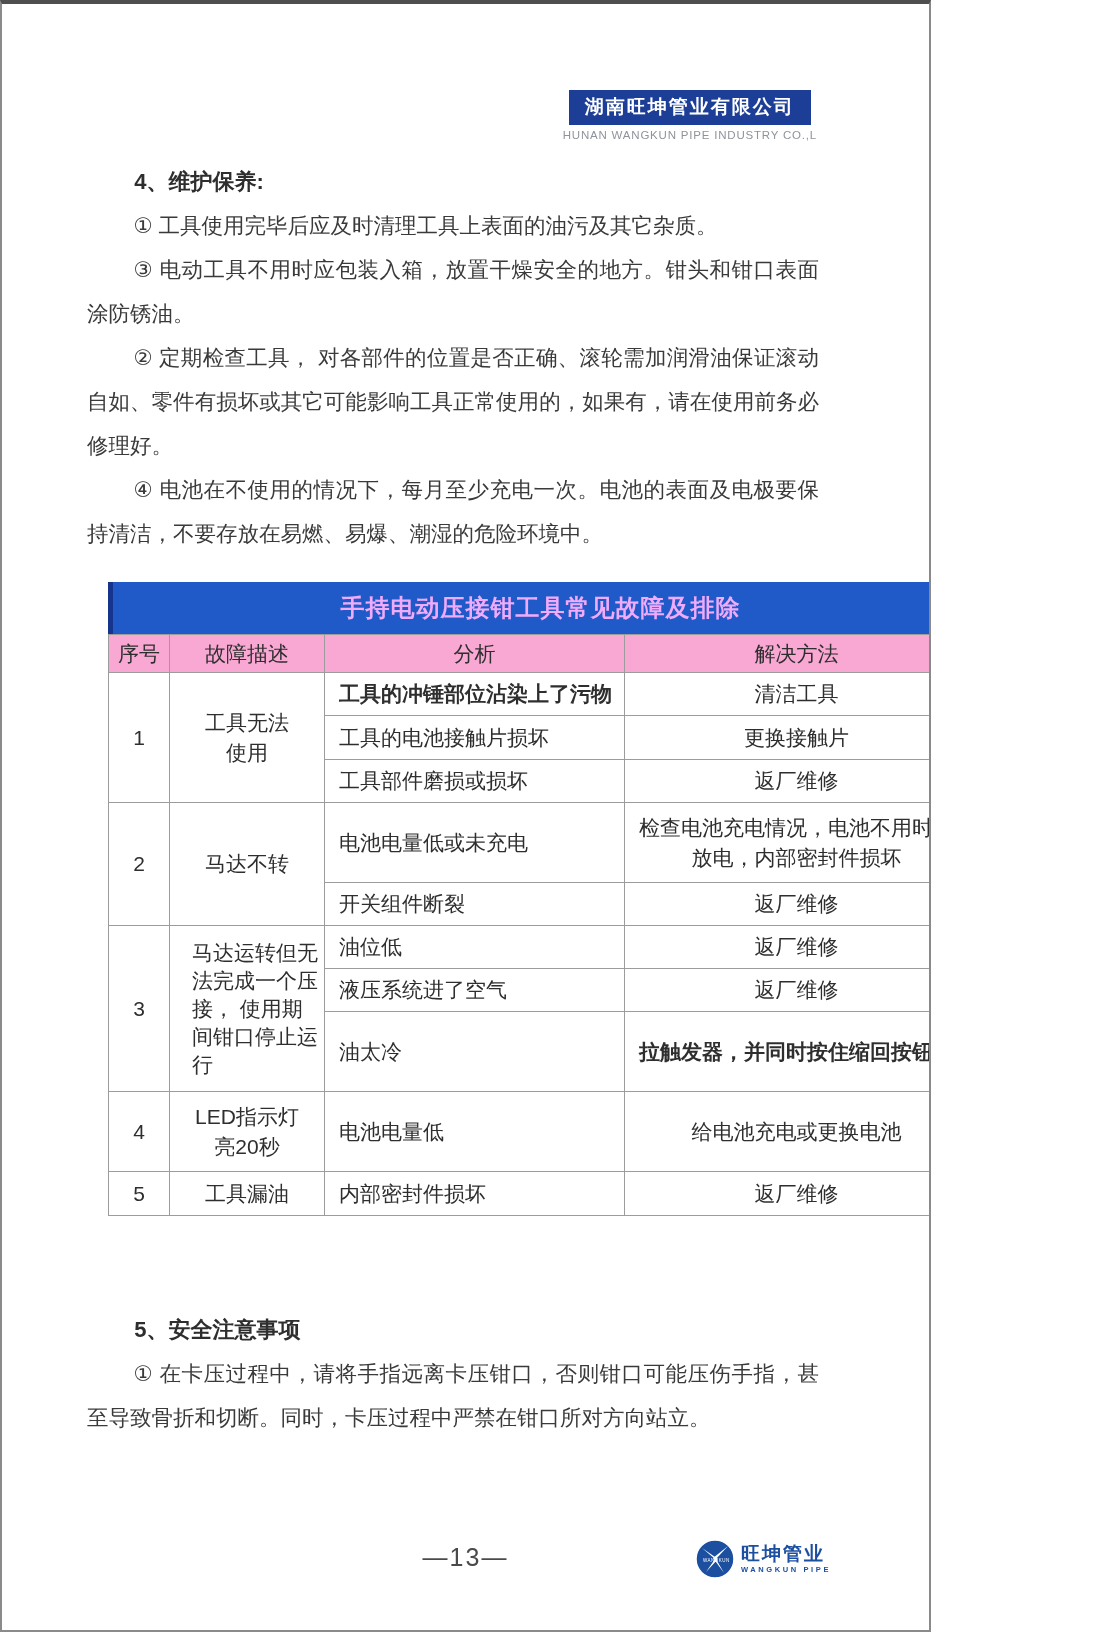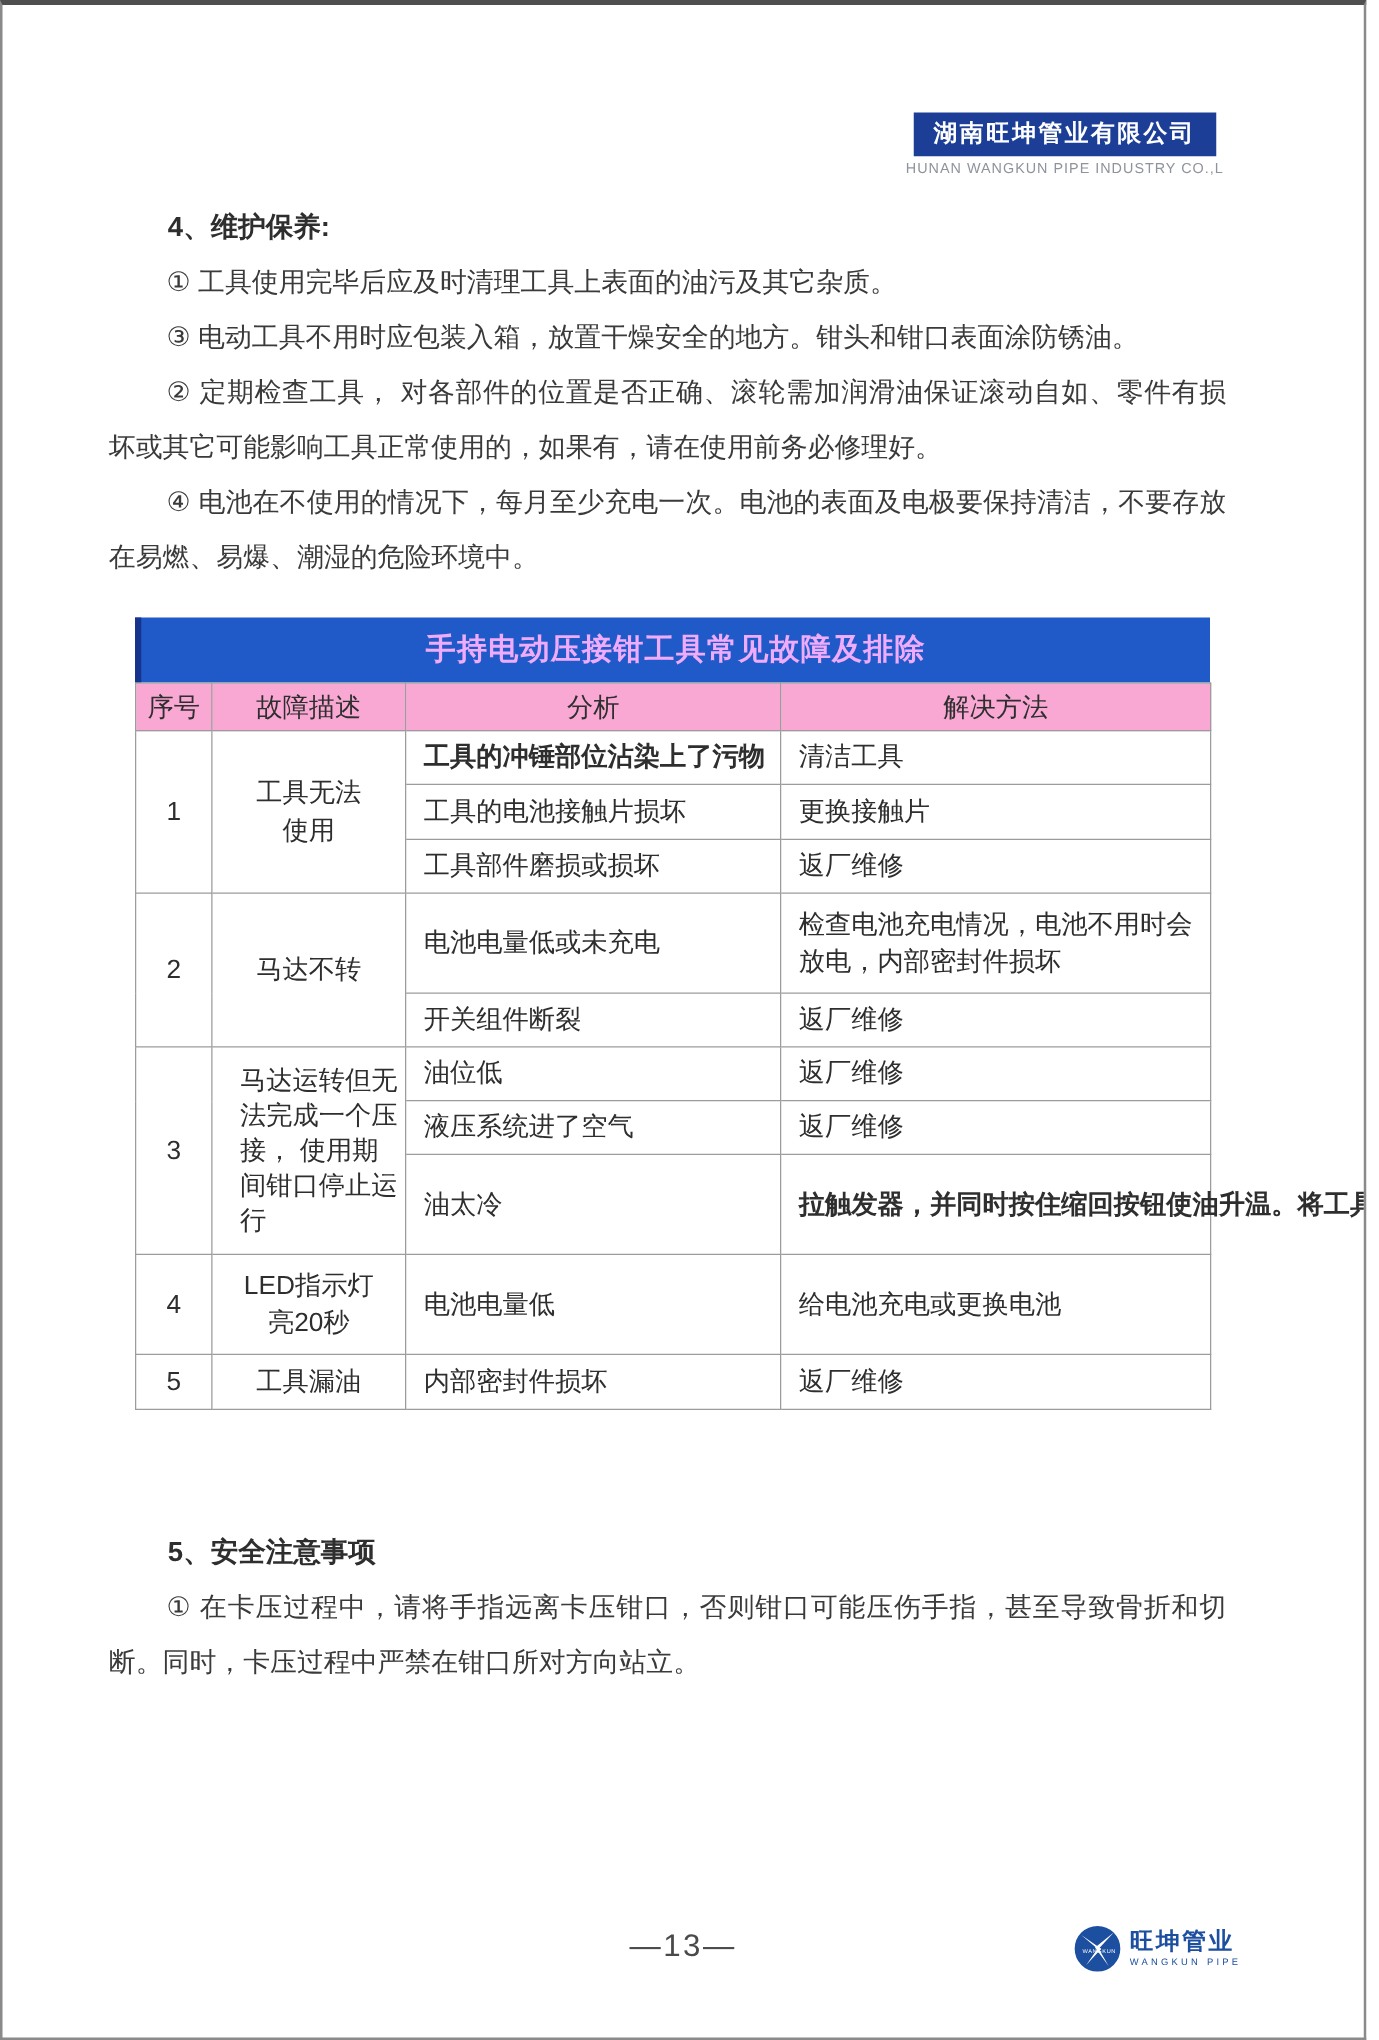--- a/index.html
+++ b/index.html
@@ -1,19 +1,19 @@
 <!DOCTYPE html>
 <html><head>
 <meta charset="utf-8">
 <style>
   * { box-sizing: border-box; margin: 0; padding: 0; }
   html,body { background:#fff; }
   .page {
     position: relative;
-    width: 1093px;
+    width: 931px;
     height: 1632px;
     background: #ffffff;
     border: 2px solid #8a8a8a;
     border-top: 4px solid #4f4f4f;
     font-family: "Liberation Sans", "DejaVu Sans", sans-serif;
     color: #333333;
     overflow: hidden;
   }
 
   
@@ -78,21 +78,21 @@
   table.fault th {
     background:#f9a8d4;
     font-weight:400;
     height:38px;
     text-align:center;
   }
   td.c-no   { text-align:center; }
   td.c-fault{ text-align:center; padding:6px 24px; line-height:30px; }
   td.c-fault.ta-left { text-align:left; padding:6px 6px 6px 22px; line-height:28px;}
   td.c-ana  { text-align:left; padding:6px 14px; line-height:28px; }
-  td.c-sol  { text-align:left; padding:6px 14px; line-height:30px; }
+  td.c-sol  { text-align:center; padding:6px 14px; line-height:30px; }
   tr.r-std  td.c-ana, tr.r-std td.c-sol { height:40px; }
   tr.r-tall td.c-ana, tr.r-tall td.c-sol { height:80px; }
   tr.r-med  td.c-ana, tr.r-med td.c-sol { height:44px; }
   td.overflow { white-space:nowrap; overflow:visible;font-weight:bold; }
   td.no-div-r { border-right:none; }
   td.no-div-l { border-left:none; }
 
   .sec5 { margin-top:92px; }
 
   
@@ -104,21 +104,21 @@
     color:#4a4a4a;
     letter-spacing:2px;
   }
   .logo {
     position:absolute;
     right:98px; bottom:50px;
     display:flex; align-items:center; gap:5px;
   }
   .logo-txt { text-align:left; }
   .logo-cn { font-size:19px; font-weight:700; color:#1C4FA0; letter-spacing:2px; line-height:19px;}
-  .logo-en { font-size:7.5px; font-weight:400; color:#1C4FA0; letter-spacing:2.6px; margin-top:2px;}
+  .logo-en { font-size:7.5px; font-weight:700; color:#1C4FA0; letter-spacing:2.6px; margin-top:2px;}
 </style>
 </head>
 <body>
 
 <div class="page">
 
   <div class="hdr">
     <div class="hdr-box">湖南旺坤管业有限公司</div>
     <div class="hdr-en">HUNAN WANGKUN PIPE INDUSTRY CO.,L</div>
   </div>

